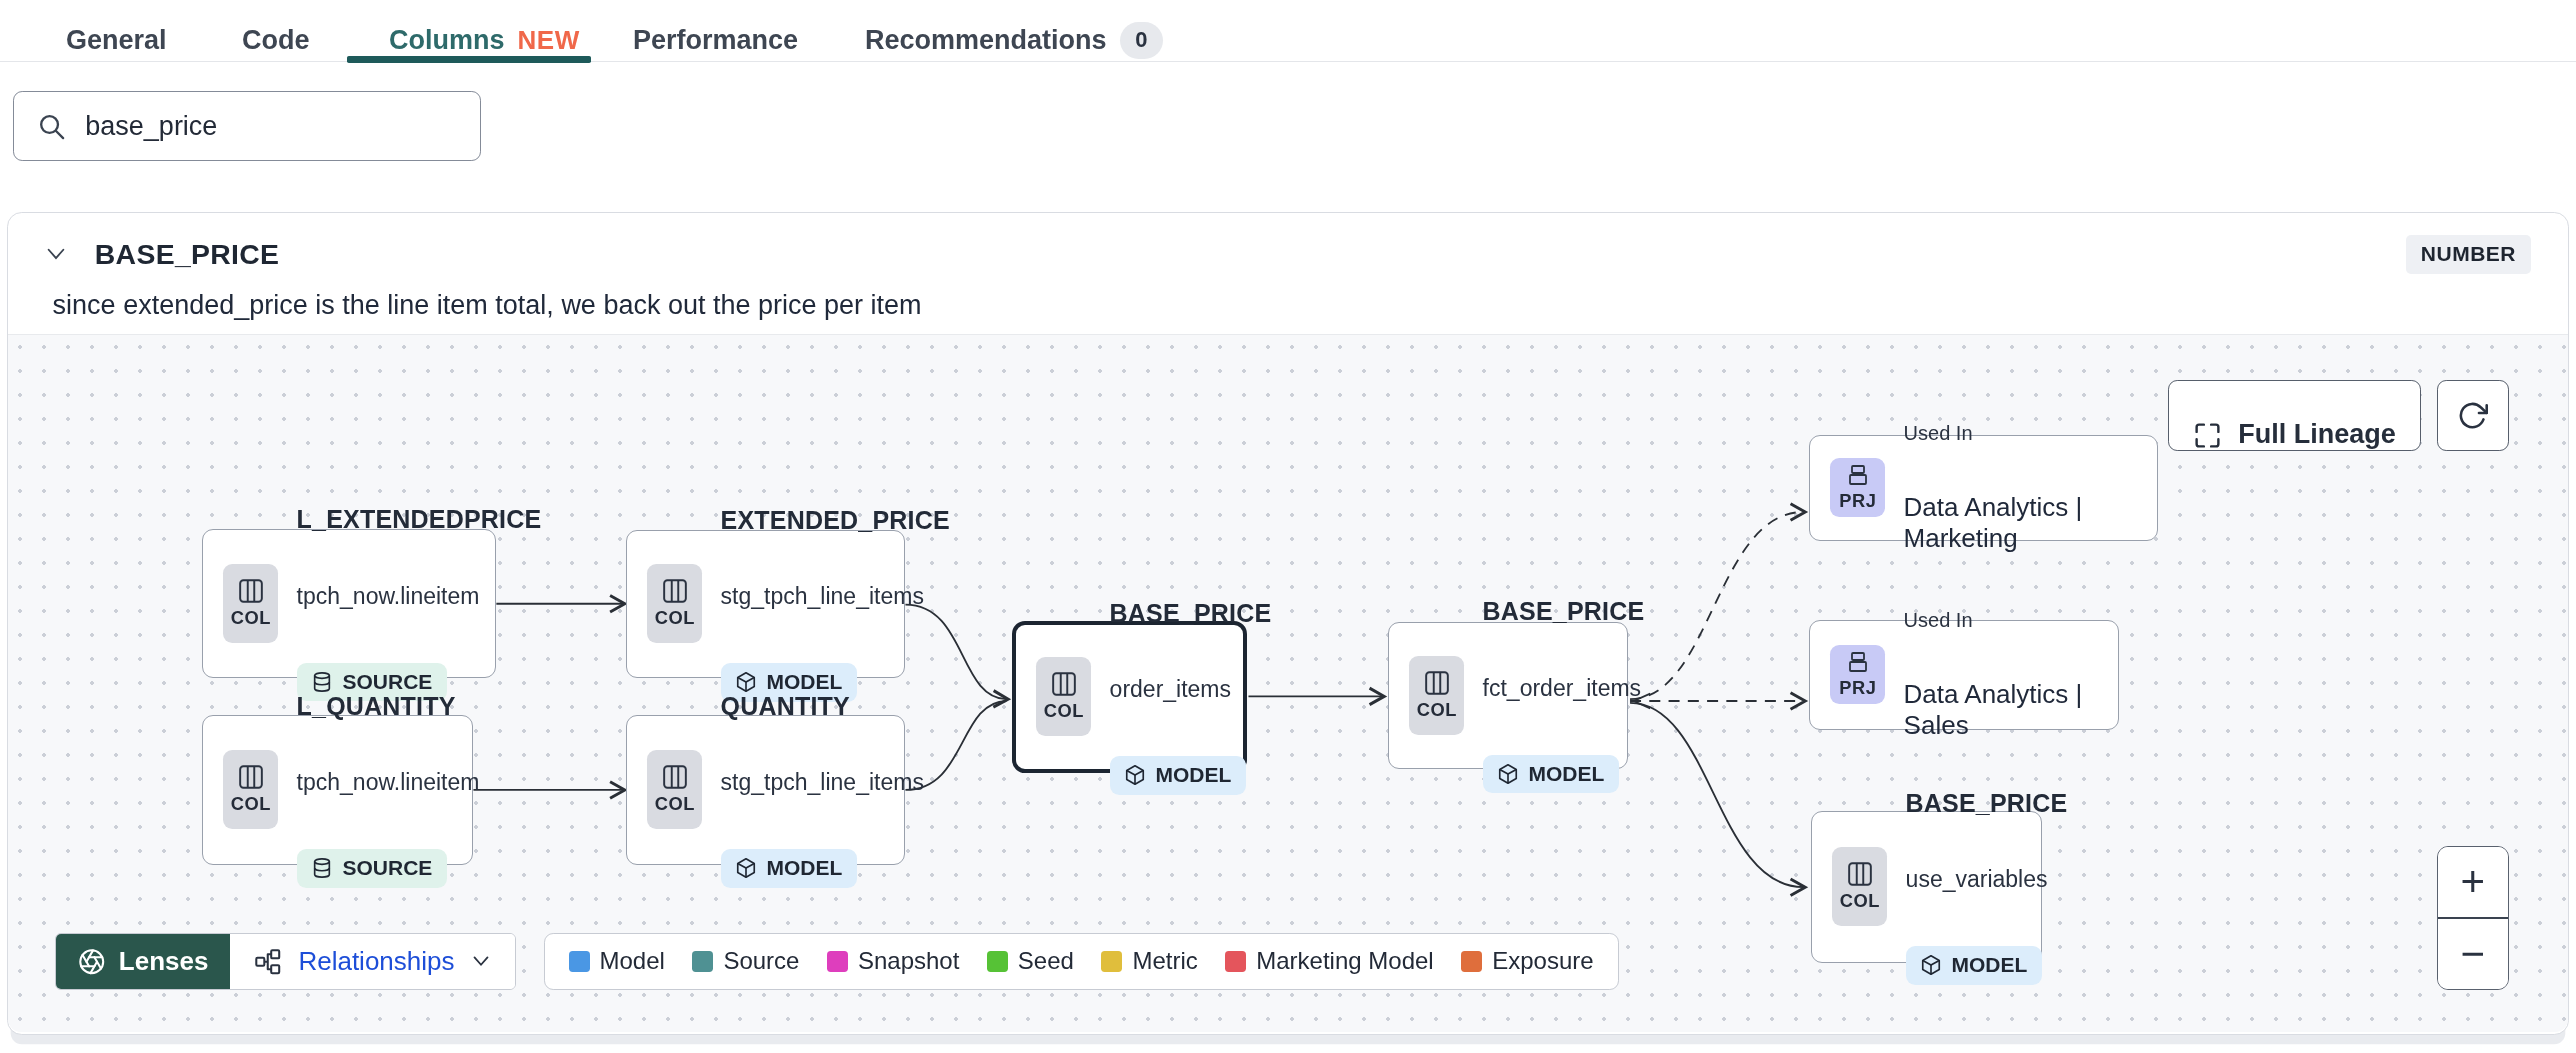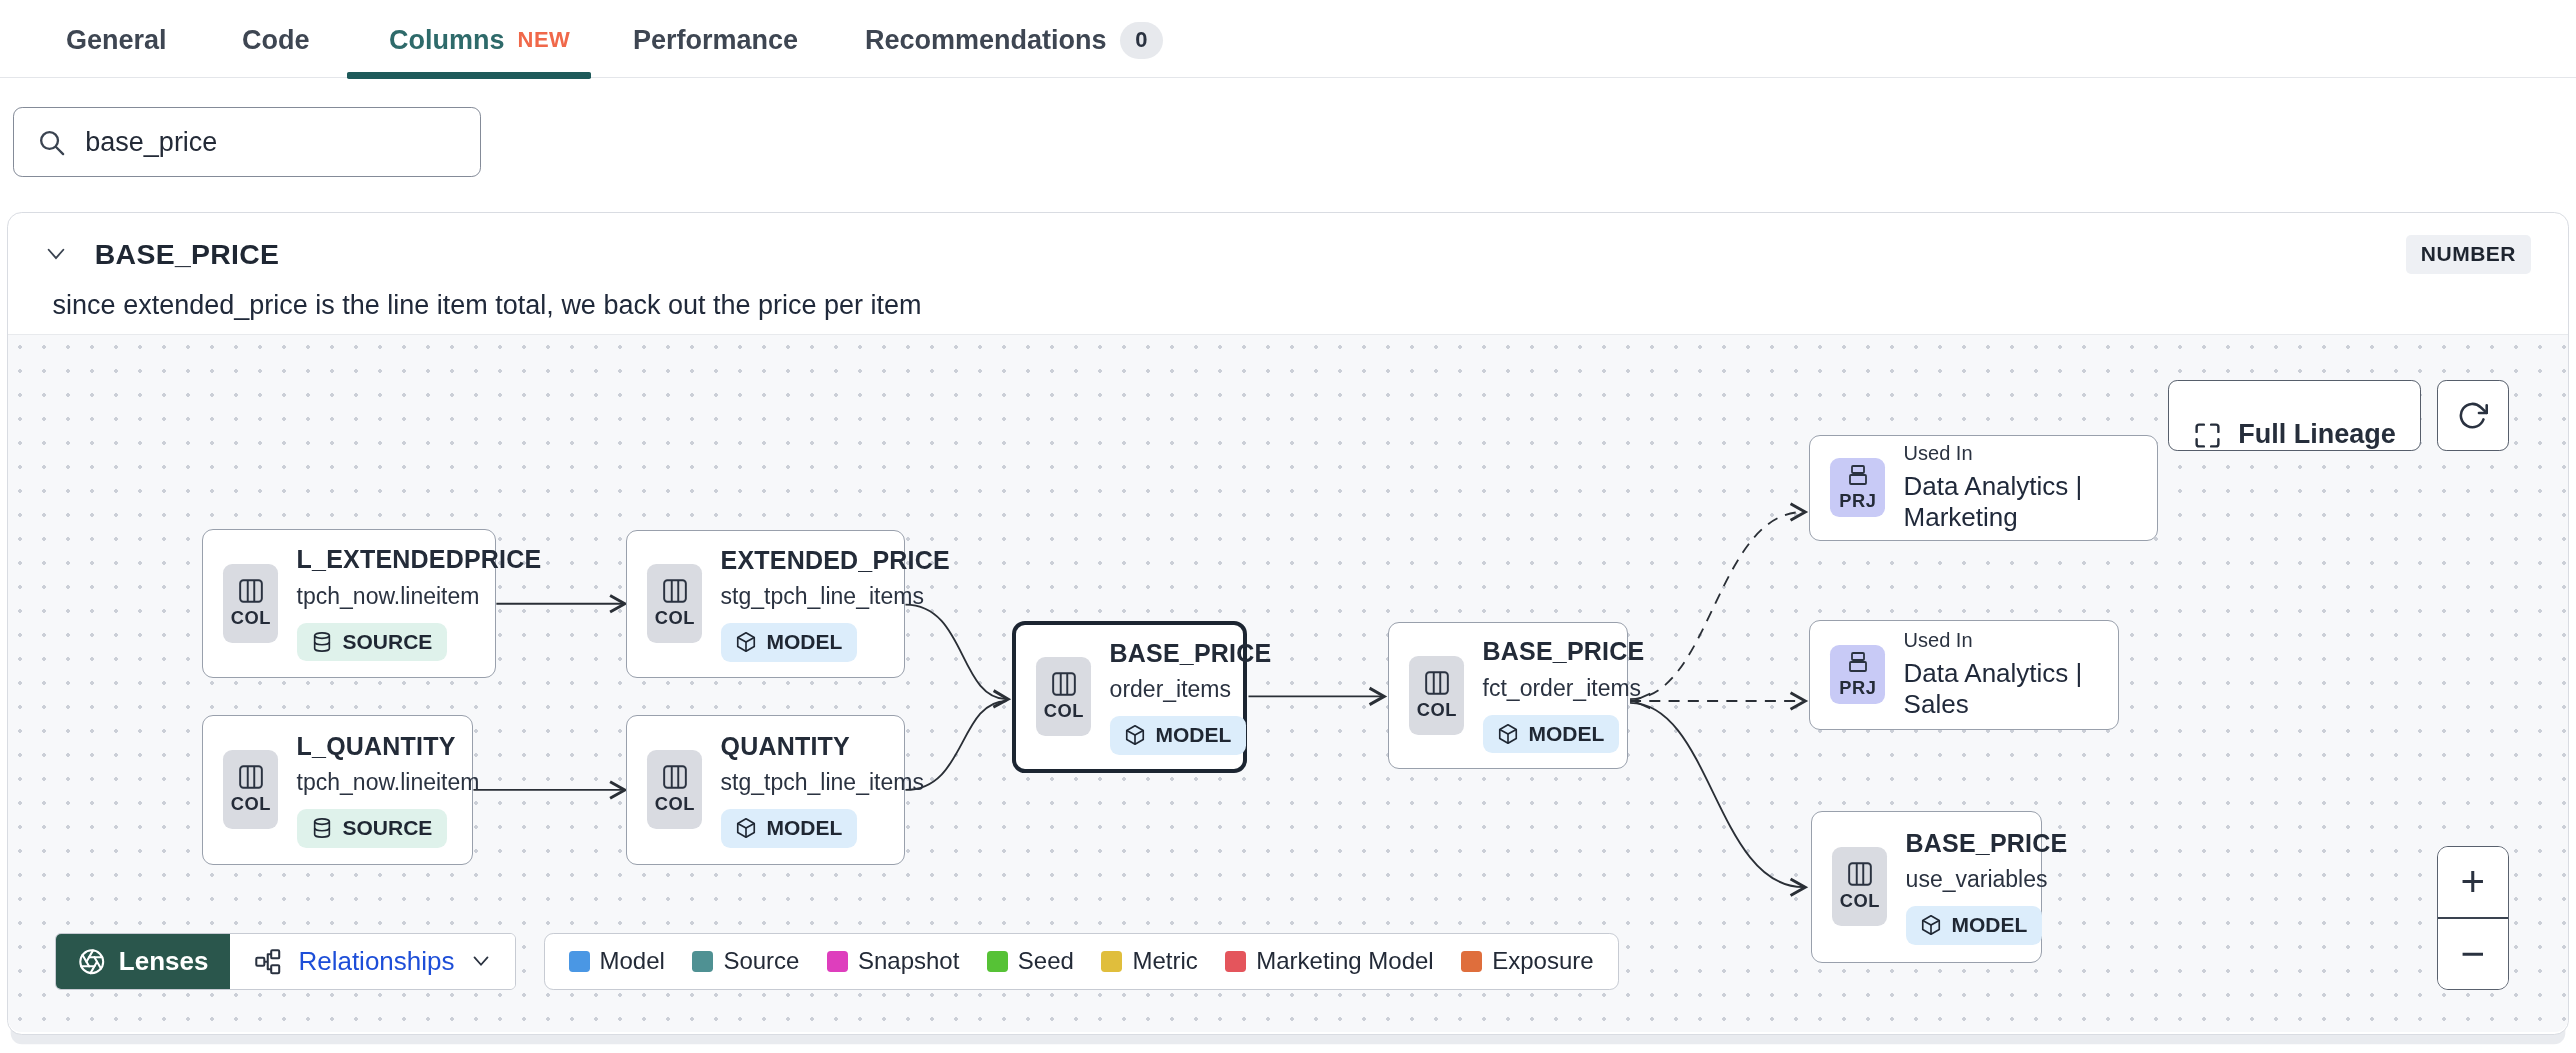--- a/index.html
+++ b/index.html
@@ -1,26 +1,26 @@
 <!DOCTYPE html>
 <html style="font-size:14.7px"><head>
 <meta charset="utf-8">
 <style>
   * { margin:0; padding:0; box-sizing:border-box; }
   html,body { background:#fff; }
   body { font-family:"Liberation Sans", sans-serif; color:#242B38; }
   .app { position:relative; width:2576px; height:1053px; background:#fff; overflow:hidden; }
 
   
-  .tabbar { position:relative; height:78px; border-bottom:1.8px solid #E4E6EA; background:#fff; }
+  .tabbar { position:relative; height:62px; border-bottom:1.8px solid #E4E6EA; background:#fff; }
   .tab { position:absolute; top:0; height:80px; display:flex; align-items:center; gap:13px;
          font-size:27px; font-weight:600; color:#3E4652; cursor:default; }
   .tab.active { color:#2E6A6A; }
   .tab-underline { position:absolute; left:347px; width:244px; bottom:-1.8px; height:6.4px; background:#1E5A5A; border-radius:1.8px; }
-  .new-badge { font-size:22px; font-weight:700; color:#F0684A; letter-spacing:0.5px; }
+  .new-badge { font-size:26px; font-weight:700; color:#F0684A; letter-spacing:0.5px; }
   .count-badge { background:#E7E9ED; color:#2A3240; font-size:22px; font-weight:600;
                  border-radius:20px; padding:5.5px 15.6px; }
 
   
   .search-row { padding:29px 0 0 13px; }
   .search-box { width:468px; height:70px; border:1.8px solid #848B98; border-radius:9.2px;
                 display:flex; align-items:center; gap:18.3px; padding:0 22px; background:#fff; }
   .search-box input { border:none; outline:none; font-size:27px; color:#232A37; flex:1;
                       font-family:"Liberation Sans", sans-serif; background:transparent; }
 
@@ -39,21 +39,21 @@
   
   .canvas { position:relative; margin-top:1.8px; height:698px; border-top:0.9px solid #E8EAED;
             border-radius:0 0 13px 13px; background:#F7F8FA;
             background-image:radial-gradient(#CBCFD7 1.7px, transparent 1.8px);
             background-size:24px 24px; overflow:hidden; }
   svg.edges { position:absolute; left:0; top:0; }
 
   .node { position:absolute; background:#fff; border:1.8px solid #99A0AC; border-radius:11px;
           display:flex; align-items:center; gap:18.3px; padding:0 20px; cursor:pointer; }
   .node.selected { border:4.6px solid #1C2531; border-radius:13px; }
-  .node-body { display:flex; flex-direction:column; align-items:flex-start; }
+  .node-body { display:flex; flex-direction:column; align-items:flex-start;gap:40px; }
   .node-title { font-size:25px; font-weight:700; color:#232B38; letter-spacing:0.2px; }
   .node-sub { font-size:23px; color:#2A3240; margin-top:8.3px; }
   .res-badge { margin-top:13px; display:inline-flex; align-items:center; gap:9.2px;
                padding:7.3px 14.7px; border-radius:9.2px; font-size:21px; font-weight:700; color:#1F2733; }
   .res-badge.source { background:#DFF2EB; }
   .res-badge.model  { background:#DCEDFB; }
   .chip { display:flex; flex-direction:column; align-items:center; justify-content:center;
           gap:2.8px; border-radius:9.2px; flex-shrink:0; }
   .chip span { font-size:18.3px; font-weight:700; color:#242B38; letter-spacing:0.5px; }
   .chip.col { width:55px; height:79px; background:#D9DBE1; }

